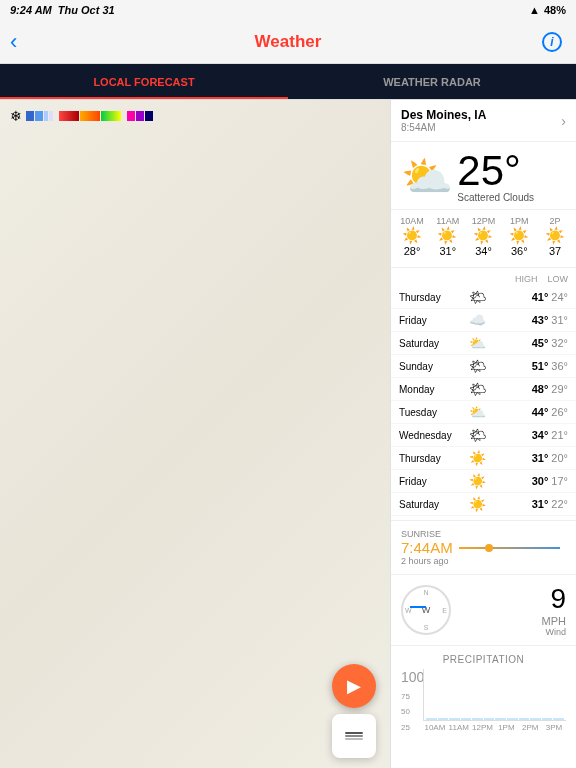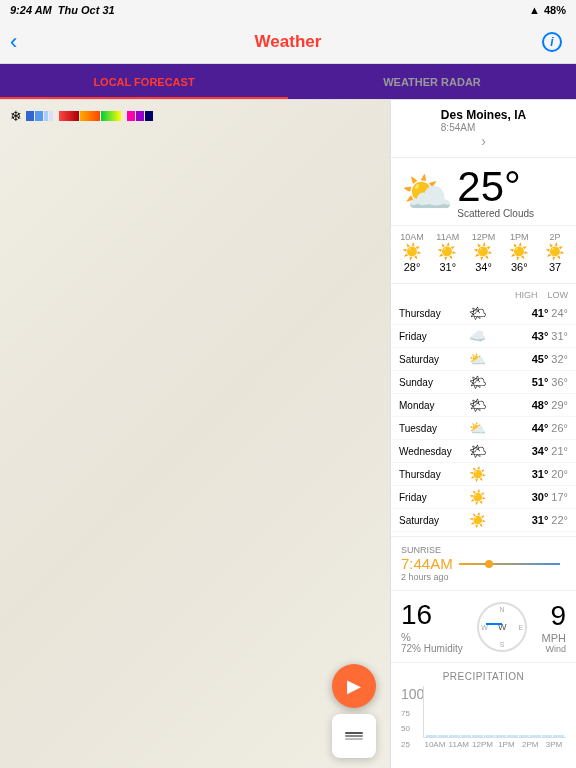--- a/index.html
+++ b/index.html
@@ -64,21 +64,21 @@
       font-size: 12px;
       font-style: italic;
       font-weight: bold;
       cursor: pointer;
     }
     
     #tab-bar {
       position: absolute;
       top: 64px; left: 0; right: 0;
       height: 36px;
-      background: #4c1d95;
+      background: #0f172a;
       display: flex;
       border-bottom: 1px solid #ddd;
       z-index: 100;
     }
     .tab {
       flex: 1;
       display: flex;
       align-items: center;
       justify-content: center;
       font-size: 11px;
@@ -169,21 +169,20 @@
       border-left: 1px solid #e0e0e0;
     }
     
     #current-location {
       padding: 8px 10px;
       display: flex;
       align-items: center;
       justify-content: space-between;
       border-bottom: 1px solid #eee;
       cursor: pointer;
-      flex-direction: column;
     }
     #location-info {}
     #location-name { font-size: 12px; font-weight: 600; }
     #location-time { font-size: 10px; color: #888; }
     #location-chevron { color: #999; font-size: 14px; }
     
     #current-weather {
       padding: 8px 10px 6px;
       display: flex;
       align-items: center;
@@ -732,25 +731,20 @@
           <span class="sun-sublabel">2 hours ago</span>
         </div>
         <div class="sun-arc">
           <div class="sun-arc-line"></div>
           <div class="sun-arc-dot"></div>
         </div>
       </div>
     </div>
 
     <div id="wind-block">
-      <div class="wind-left">
-        <div class="wind-number">16</div>
-        <div class="wind-unit">%</div>
-        <div class="wind-sub">72% Humidity</div>
-      </div>
       <div class="wind-compass">
         <div style="position:absolute; top:4px; left:50%; transform: translateX(-50%) rotate(-90deg); width:2px; height:16px; background:#007aff; transform-origin:bottom center; transform: translateX(-50%) rotate(270deg);"></div>
         <span style="font-size:9px; color:#555;">W</span>
         <div style="position:absolute; bottom:2px; left:50%; transform:translateX(-50%); font-size:7px; color:#aaa;">S</div>
         <div style="position:absolute; top:2px; left:50%; transform:translateX(-50%); font-size:7px; color:#aaa;">N</div>
         <div style="position:absolute; left:2px; top:50%; transform:translateY(-50%); font-size:7px; color:#aaa;">W</div>
         <div style="position:absolute; right:2px; top:50%; transform:translateY(-50%); font-size:7px; color:#aaa;">E</div>
       </div>
       <div class="wind-speed-right">
         <div class="wind-speed-num">9</div>

